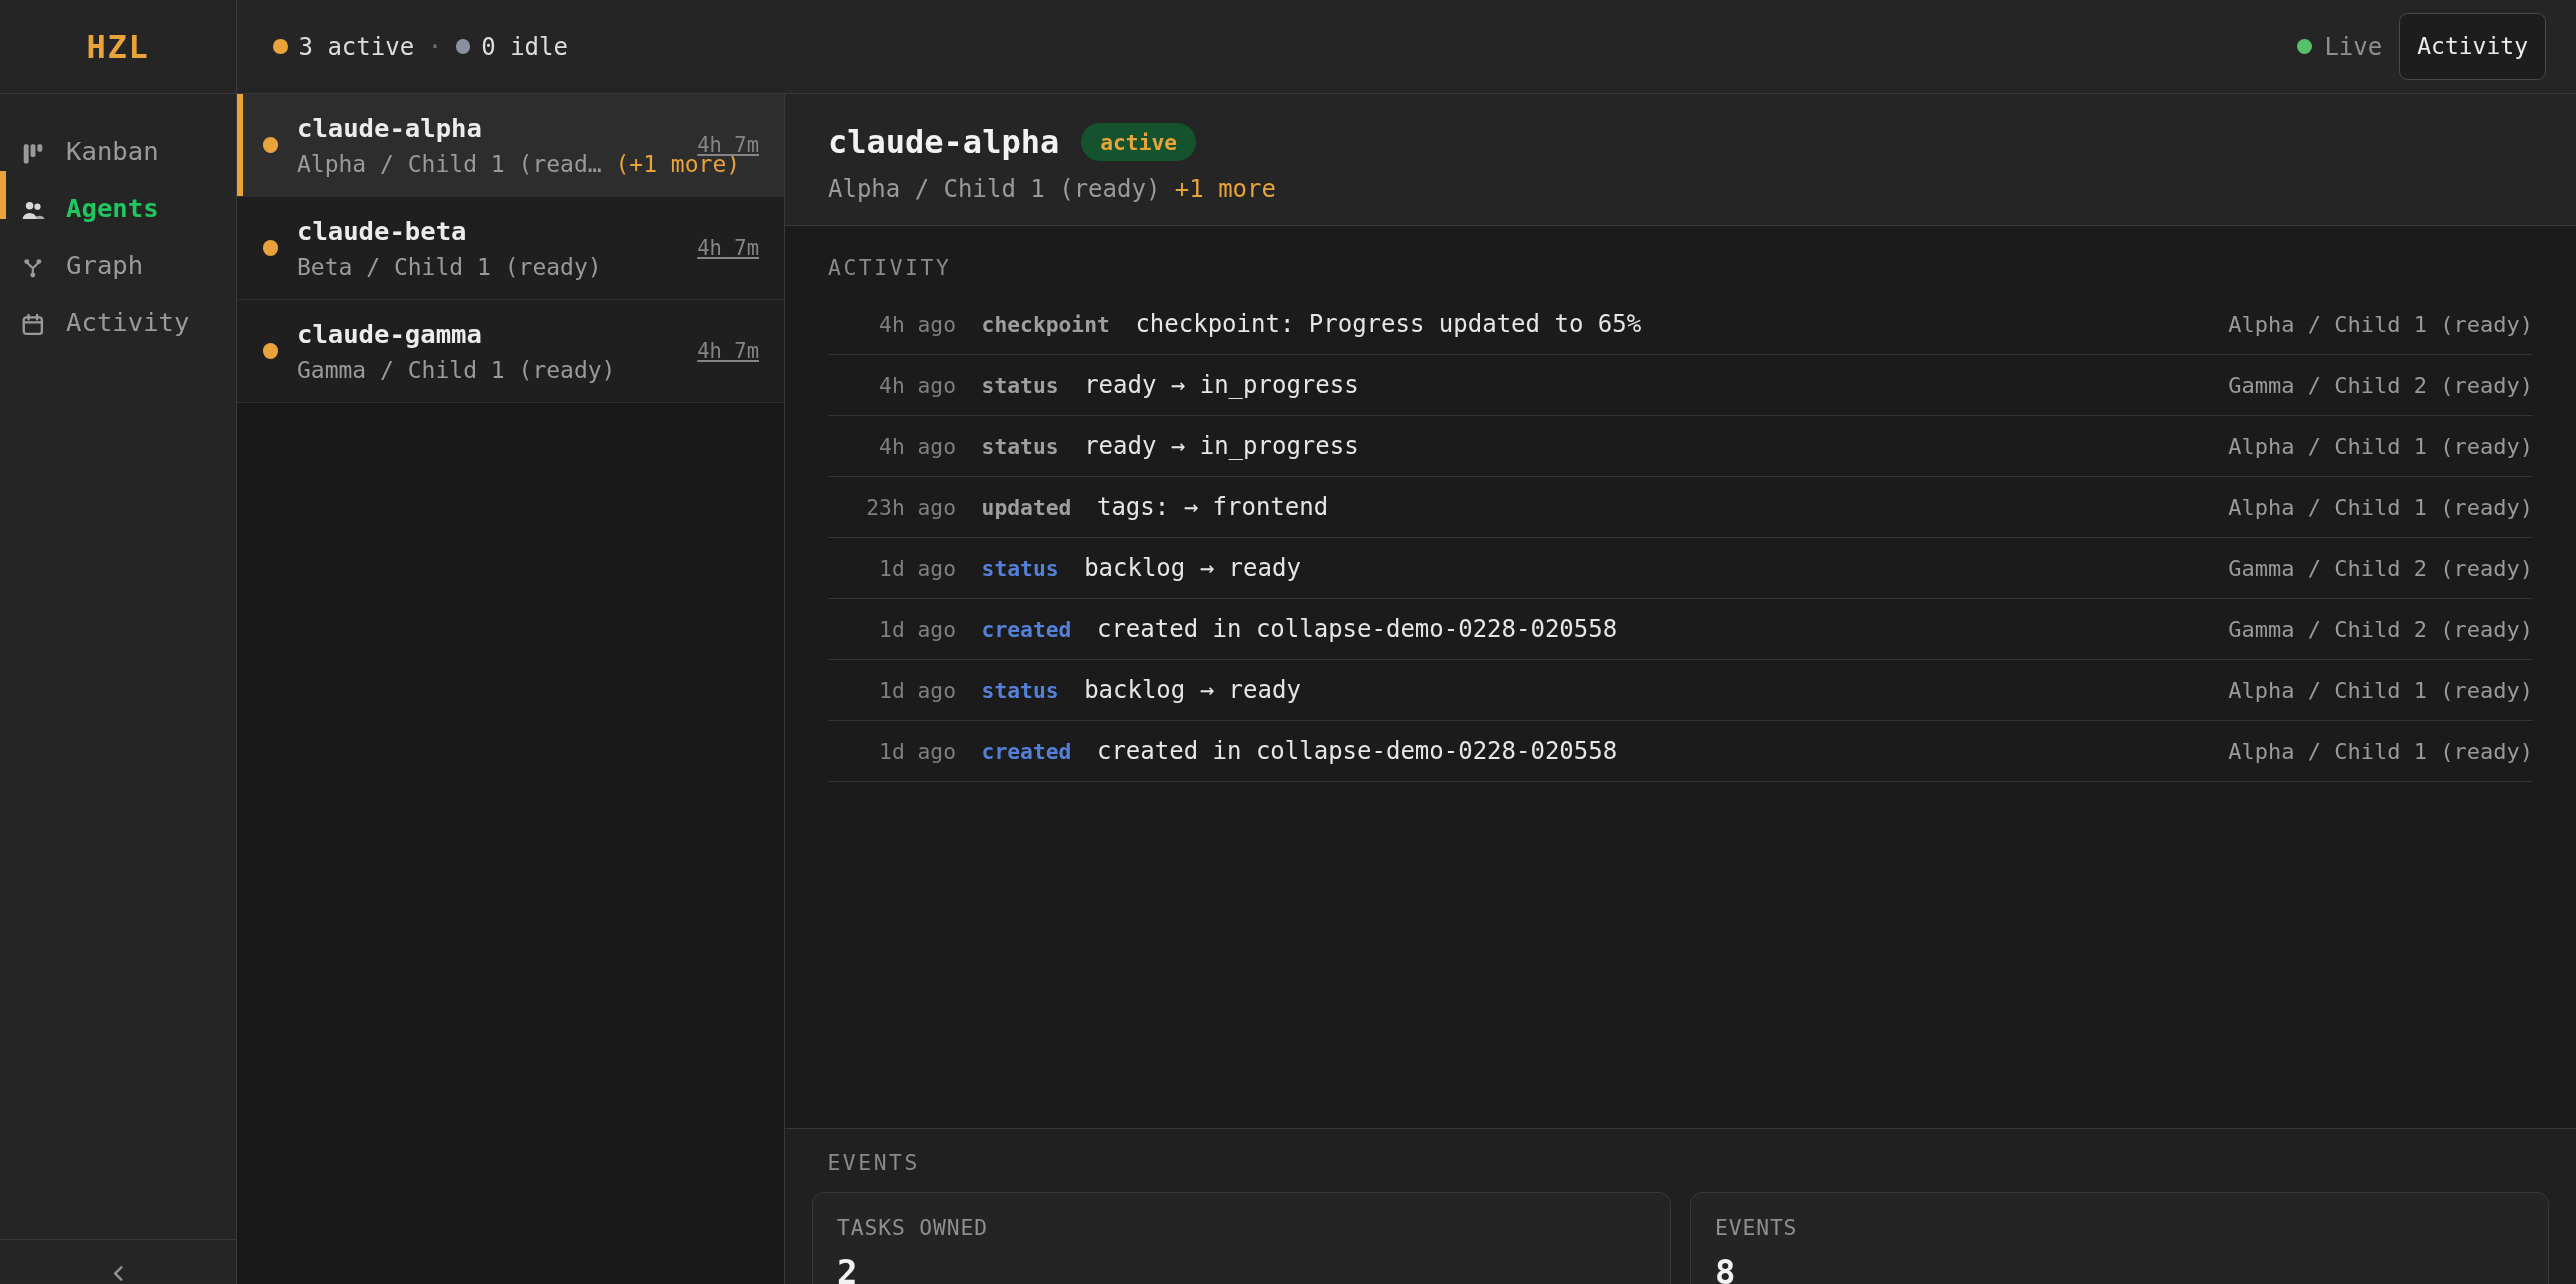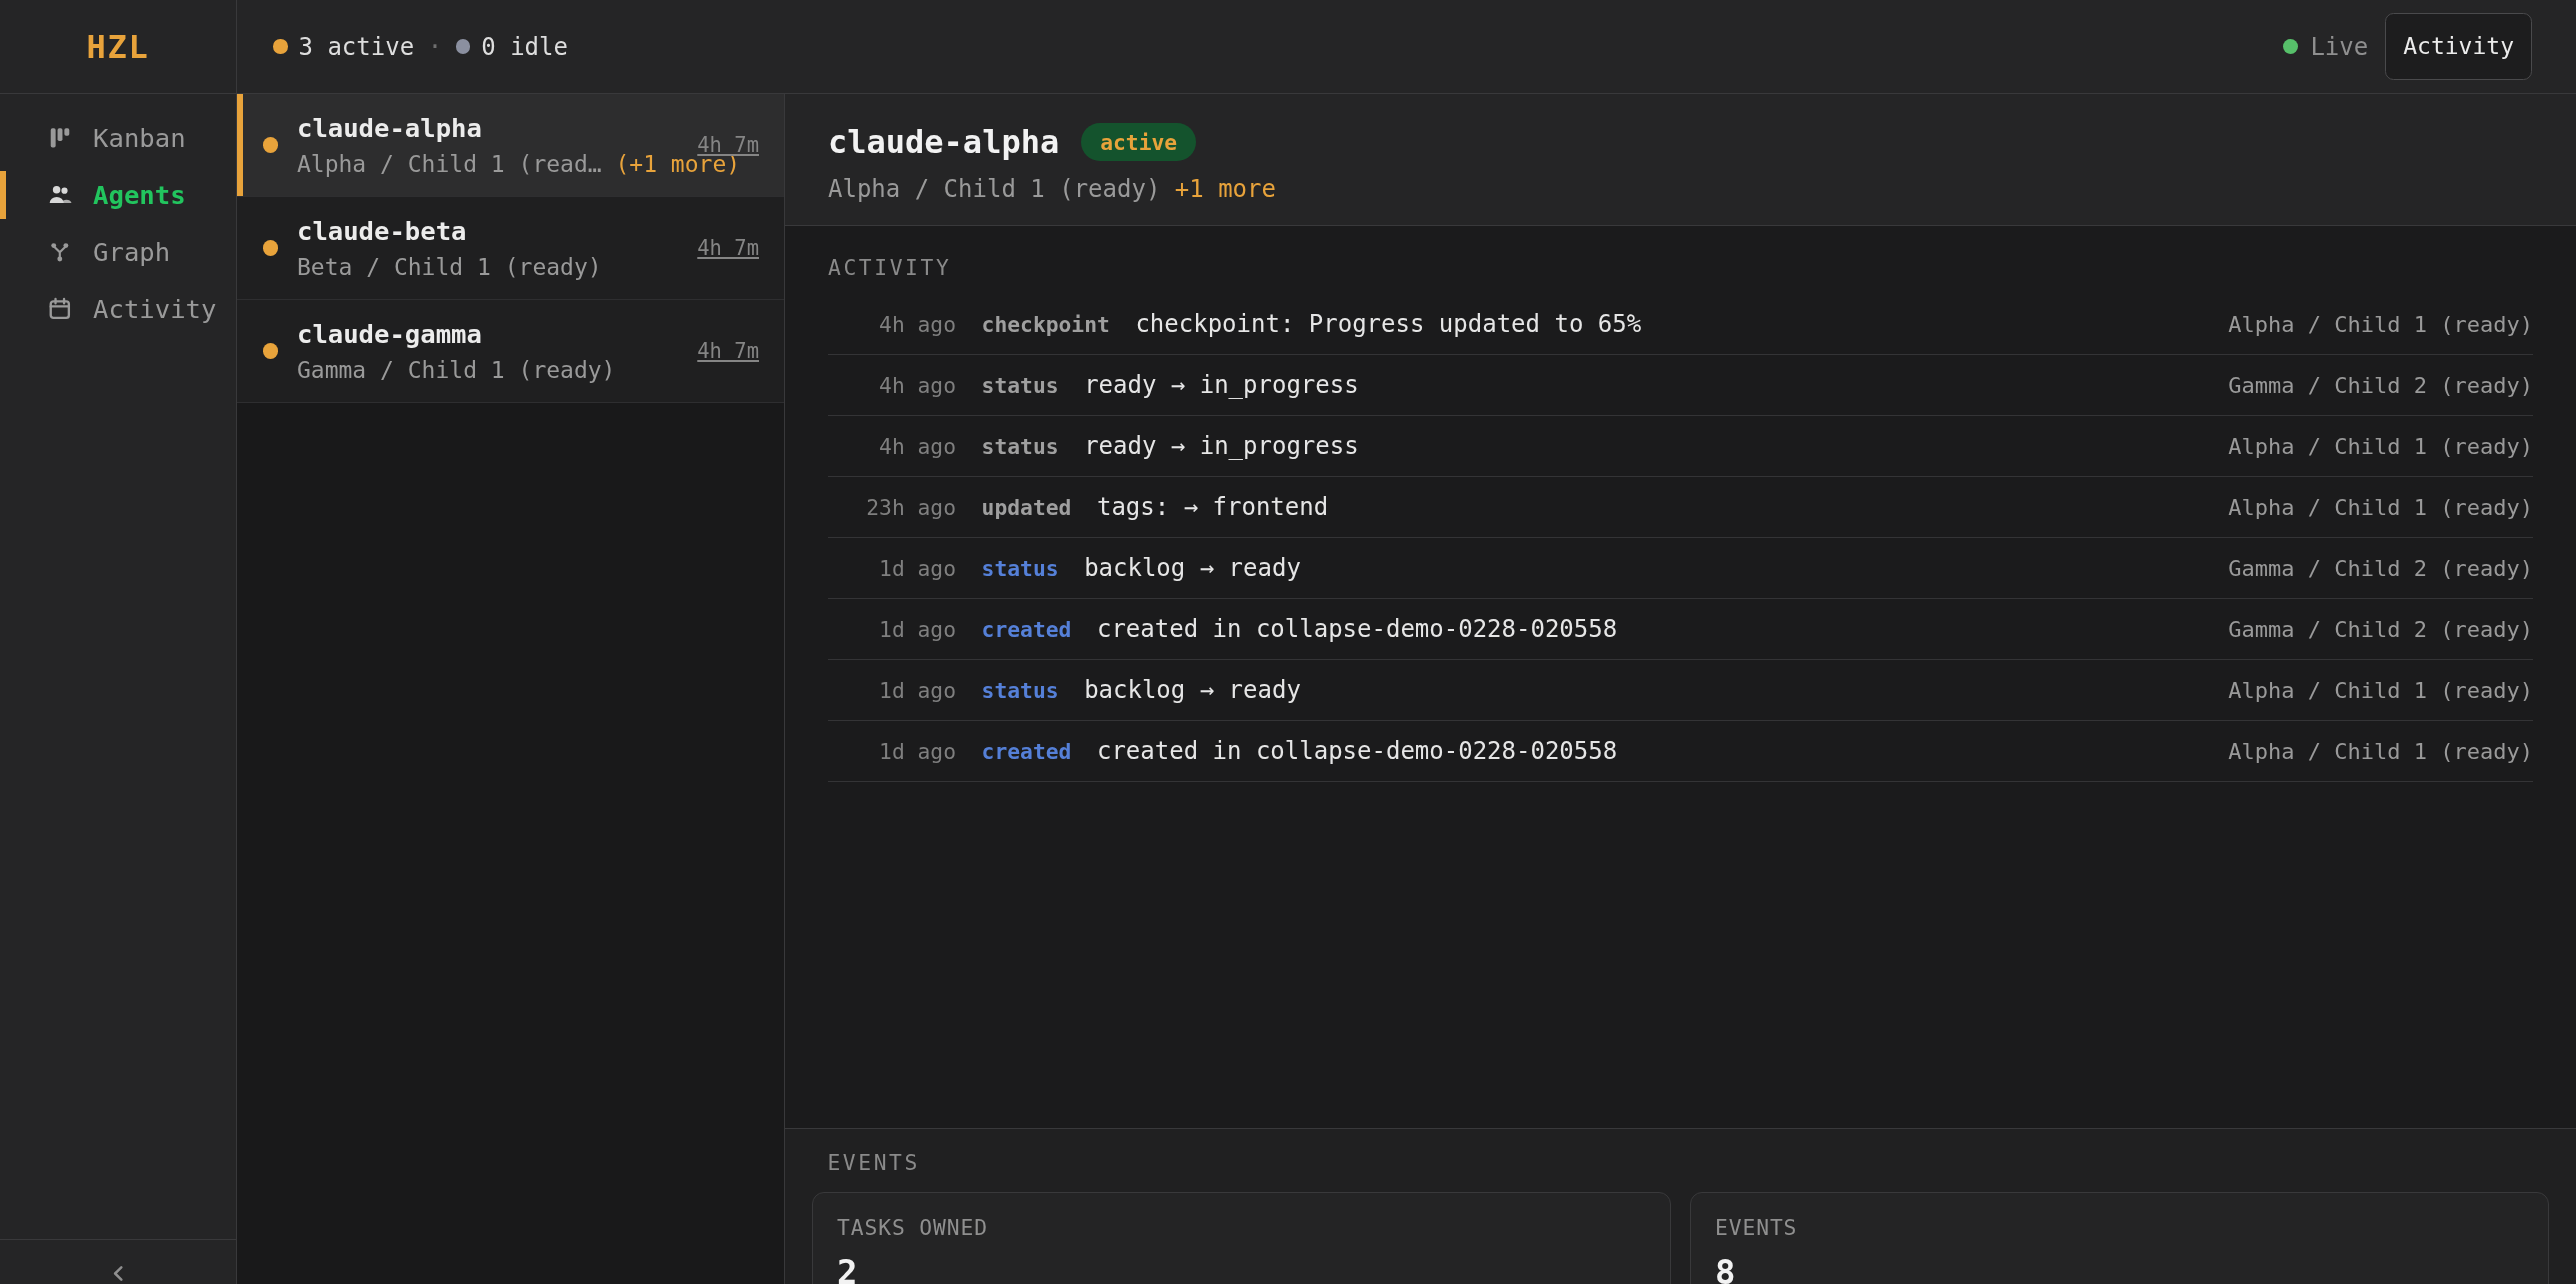--- a/index.html
+++ b/index.html
@@ -22,33 +22,33 @@
   .logo-cell{width:237px;height:100%;flex:none;border-right:1.7px solid var(--border);
     display:flex;align-items:center;justify-content:center;color:var(--accent);
     font-size:32px;font-weight:bold;letter-spacing:1.7px;cursor:pointer;}
   .agent-counts{display:flex;align-items:center;margin-left:36px;font-size:24px;color:#dedede;}
   .dot{border-radius:50%;display:inline-block;flex:none;}
   .dot-orange{width:14.5px;height:14.5px;background:var(--accent);}
   .dot-idle{width:14.5px;height:14.5px;background:var(--idle);}
   .dot-green{width:15.4px;height:15.4px;background:var(--green);}
   .agent-counts .dot{margin-right:11px;}
   .count-sep{color:#6f6f6f;margin:0 13.6px;}
-  .topbar-right{margin-left:auto;display:flex;align-items:center;padding-right:44px;}
+  .topbar-right{margin-left:auto;display:flex;align-items:center;padding-right:30px;}
   .topbar-right .dot{margin-right:12px;}
   .live-label{color:#8f8f8f;font-size:24px;margin-right:17px;}
   .activity-btn{font-family:inherit;font-size:23px;color:#ececec;background:#1d1d1e;
     border:1.7px solid #4a4a4c;border-radius:8.5px;padding:21.3px 17px;line-height:1;cursor:pointer;}
 
   
   .body-row{flex:1;display:flex;min-height:0;}
 
   
   .sidebar{width:237px;flex:none;background:var(--panel);border-right:1.7px solid var(--border);
     display:flex;flex-direction:column;padding-top:15.4px;}
-  .nav-item{position:relative;height:57px;display:flex;align-items:center;padding-left:47px;
+  .nav-item{position:relative;height:57px;display:flex;align-items:flex-end;padding-left:20px;
     color:#9a9a9a;font-size:25.6px;cursor:pointer;}
   .nav-item.active{color:#22c55e;font-weight:bold;}
   .nav-item.active::before{content:"";position:absolute;left:0;top:4.3px;bottom:4.3px;width:6px;
     background:var(--accent);}
   .nav-icon{width:25.6px;height:25.6px;margin-right:20.5px;display:inline-flex;align-items:center;
     justify-content:center;flex:none;}
   .nav-icon svg{width:25.6px;height:25.6px;}
   .nav-item.active .nav-icon{color:#d8d8d8;}
   .sidebar-footer{margin-top:auto;border-top:1.7px solid var(--border);height:46px;
     display:flex;align-items:flex-end;justify-content:center;color:#8f8f8f;cursor:pointer;}

